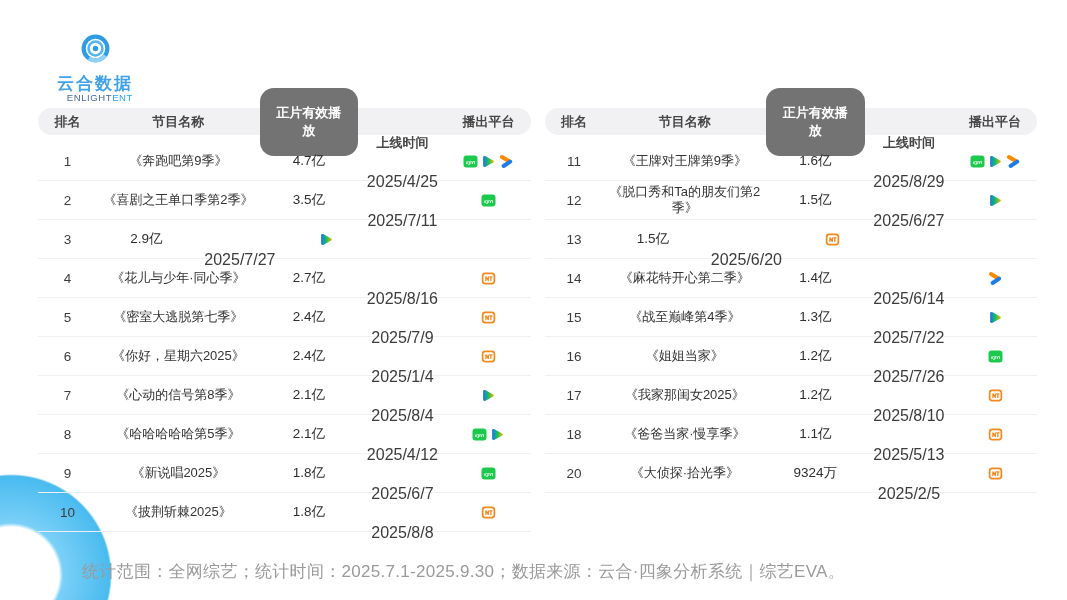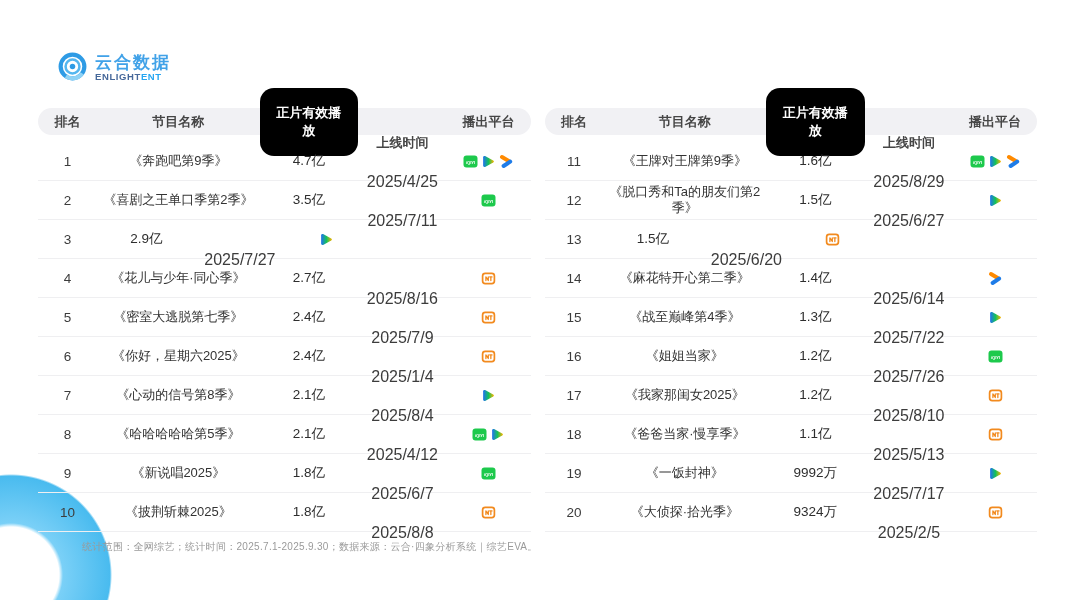--- a/index.html
+++ b/index.html
@@ -10,43 +10,43 @@
     -webkit-font-smoothing:antialiased;
   }
   
   .ring{
     position:absolute;width:206px;height:206px;left:-92px;top:472px;border-radius:50%;
     background:radial-gradient(circle, rgba(255,255,255,0) 0 48px, #7AD0F7 52px, #49BBEF 99px, rgba(255,255,255,0) 101px);
   }
   
   .top{position:absolute;left:57px;right:34px;top:44px;height:48px;display:flex;align-items:center;justify-content:space-between;}
   .page-title{font-size:25px;font-weight:bold;color:#3a3a3a;letter-spacing:0.5px;}
-  .logo{display:flex;align-items:center;gap:7px;}
+  .logo{display:flex;align-items:center;gap:7px;flex-direction:column;}
   .logo-text{display:flex;flex-direction:column;line-height:1.05;}
   .logo-text .cn{font-size:17px;font-weight:bold;color:#41a2e8;letter-spacing:2px;}
-  .logo-text .en{font-size:9.5px;font-weight:bold;letter-spacing:0.6px;}
+  .logo-text .en{font-size:9.5px;font-weight:normal;letter-spacing:0.6px;text-align:right;}
   .logo-text .en .strong{color:#46689a;}
   .logo-text .en .light{color:#25a6f2;}
   
   .tables{position:absolute;left:38px;top:108px;width:999px;display:flex;gap:14px;}
   .rank-table{flex:1;min-width:0;}
   .thead{display:flex;align-items:center;height:27px;background:#f1f1f4;border-radius:14px;margin-bottom:7px;font-size:13px;font-weight:bold;color:#454545;}
   .th,.td{text-align:center;}
   .c0{width:12%;} .c1{width:33%;} .c2{width:20%;} .c3{width:18%;margin-top:42px;} .c4{width:17%;}
-  .pill{display:inline-block;background:#000000;color:#fff;border-radius:14px;padding:16px 13px;font-size:13px;font-weight:bold;margin:-3px 0;}
+  .pill{display:inline-block;background:#737373;color:#fff;border-radius:14px;padding:16px 13px;font-size:13px;font-weight:bold;margin:-3px 0;}
   .trow{display:flex;align-items:center;height:38px;border-bottom:1px solid #efeff1;font-size:13px;color:#333;}
   .td.rank{font-size:13.5px;color:#3c3c3c;}
   .td.name{line-height:1.25;padding:0 2px;box-sizing:border-box;}
   .td.views{font-weight:normal;font-size:13.5px;color:#2e2e2e;}
   .td.date{font-size:16px;color:#3c3c3c;}
   .td.platforms{display:flex;justify-content:center;align-items:center;gap:3px;}
   .picon{display:inline-flex;}
   .picon svg{width:15px;height:15px;display:block;}
   
-  .footer{position:absolute;left:82px;top:540px;font-size:10px;color:#9a9a9a;letter-spacing:0.3px;}
+  .footer{position:absolute;left:82px;top:560px;font-size:17px;color:#9a9a9a;letter-spacing:0.3px;}
 </style>
 </head>
 <body>
 
 <div class="ring"></div>
 
 <div class="top">
   <div class="logo">
     <span class="logo-mark">
       <svg viewBox="0 0 34 34" width="31" height="31">
@@ -404,40 +404,20 @@
           <span class="picon">
             <svg viewBox="0 0 15 15">
               <rect x="1.6" y="2.4" width="11.8" height="10.2" rx="2.6" fill="none" stroke="#f28a1e" stroke-width="1.7"></rect>
               <path d="M4.9 9.5 L4.9 5.9 L7.3 9.5 L7.3 5.9" stroke="#f28a1e" stroke-width="1.3" fill="none" stroke-linecap="round" stroke-linejoin="round"></path>
               <path d="M8.7 5.9 L11 5.9 M9.85 5.9 L9.85 9.5" stroke="#f28a1e" stroke-width="1.3" fill="none" stroke-linecap="round"></path>
             </svg>
           </span>
         </span>
       </div>
       <div class="trow">
-        <span class="td c0 rank">19</span>
-        <span class="td c1 name">《一饭封神》</span>
-        <span class="td c2 views">9992万</span>
-        <span class="td c3 date">2025/7/17</span>
-        <span class="td c4 platforms">
-          <span class="picon">
-            <svg viewBox="0 0 15 15">
-              <defs>
-                <linearGradient id="tvg" x1="0" y1="0" x2="1" y2="0">
-                  <stop offset="0" stop-color="#2170f0"></stop>
-                  <stop offset="0.5" stop-color="#14c25a"></stop>
-                  <stop offset="1" stop-color="#ffb400"></stop>
-                </linearGradient>
-              </defs>
-              <path d="M4.1 2.1 L12.2 6.5 C13.2 7.05 13.2 7.95 12.2 8.5 L4.1 12.9 C3.1 13.4 2.1 12.8 2.1 11.6 L2.1 3.4 C2.1 2.2 3.1 1.6 4.1 2.1 Z" fill="url(#tvg)"></path>
-            </svg>
-          </span>
-        </span>
-      </div>
-      <div class="trow">
         <span class="td c0 rank">20</span>
         <span class="td c1 name">《大侦探·拾光季》</span>
         <span class="td c2 views">9324万</span>
         <span class="td c3 date">2025/2/5</span>
         <span class="td c4 platforms">
           <span class="picon">
             <svg viewBox="0 0 15 15">
               <rect x="1.6" y="2.4" width="11.8" height="10.2" rx="2.6" fill="none" stroke="#f28a1e" stroke-width="1.7"></rect>
               <path d="M4.9 9.5 L4.9 5.9 L7.3 9.5 L7.3 5.9" stroke="#f28a1e" stroke-width="1.3" fill="none" stroke-linecap="round" stroke-linejoin="round"></path>
               <path d="M8.7 5.9 L11 5.9 M9.85 5.9 L9.85 9.5" stroke="#f28a1e" stroke-width="1.3" fill="none" stroke-linecap="round"></path>

